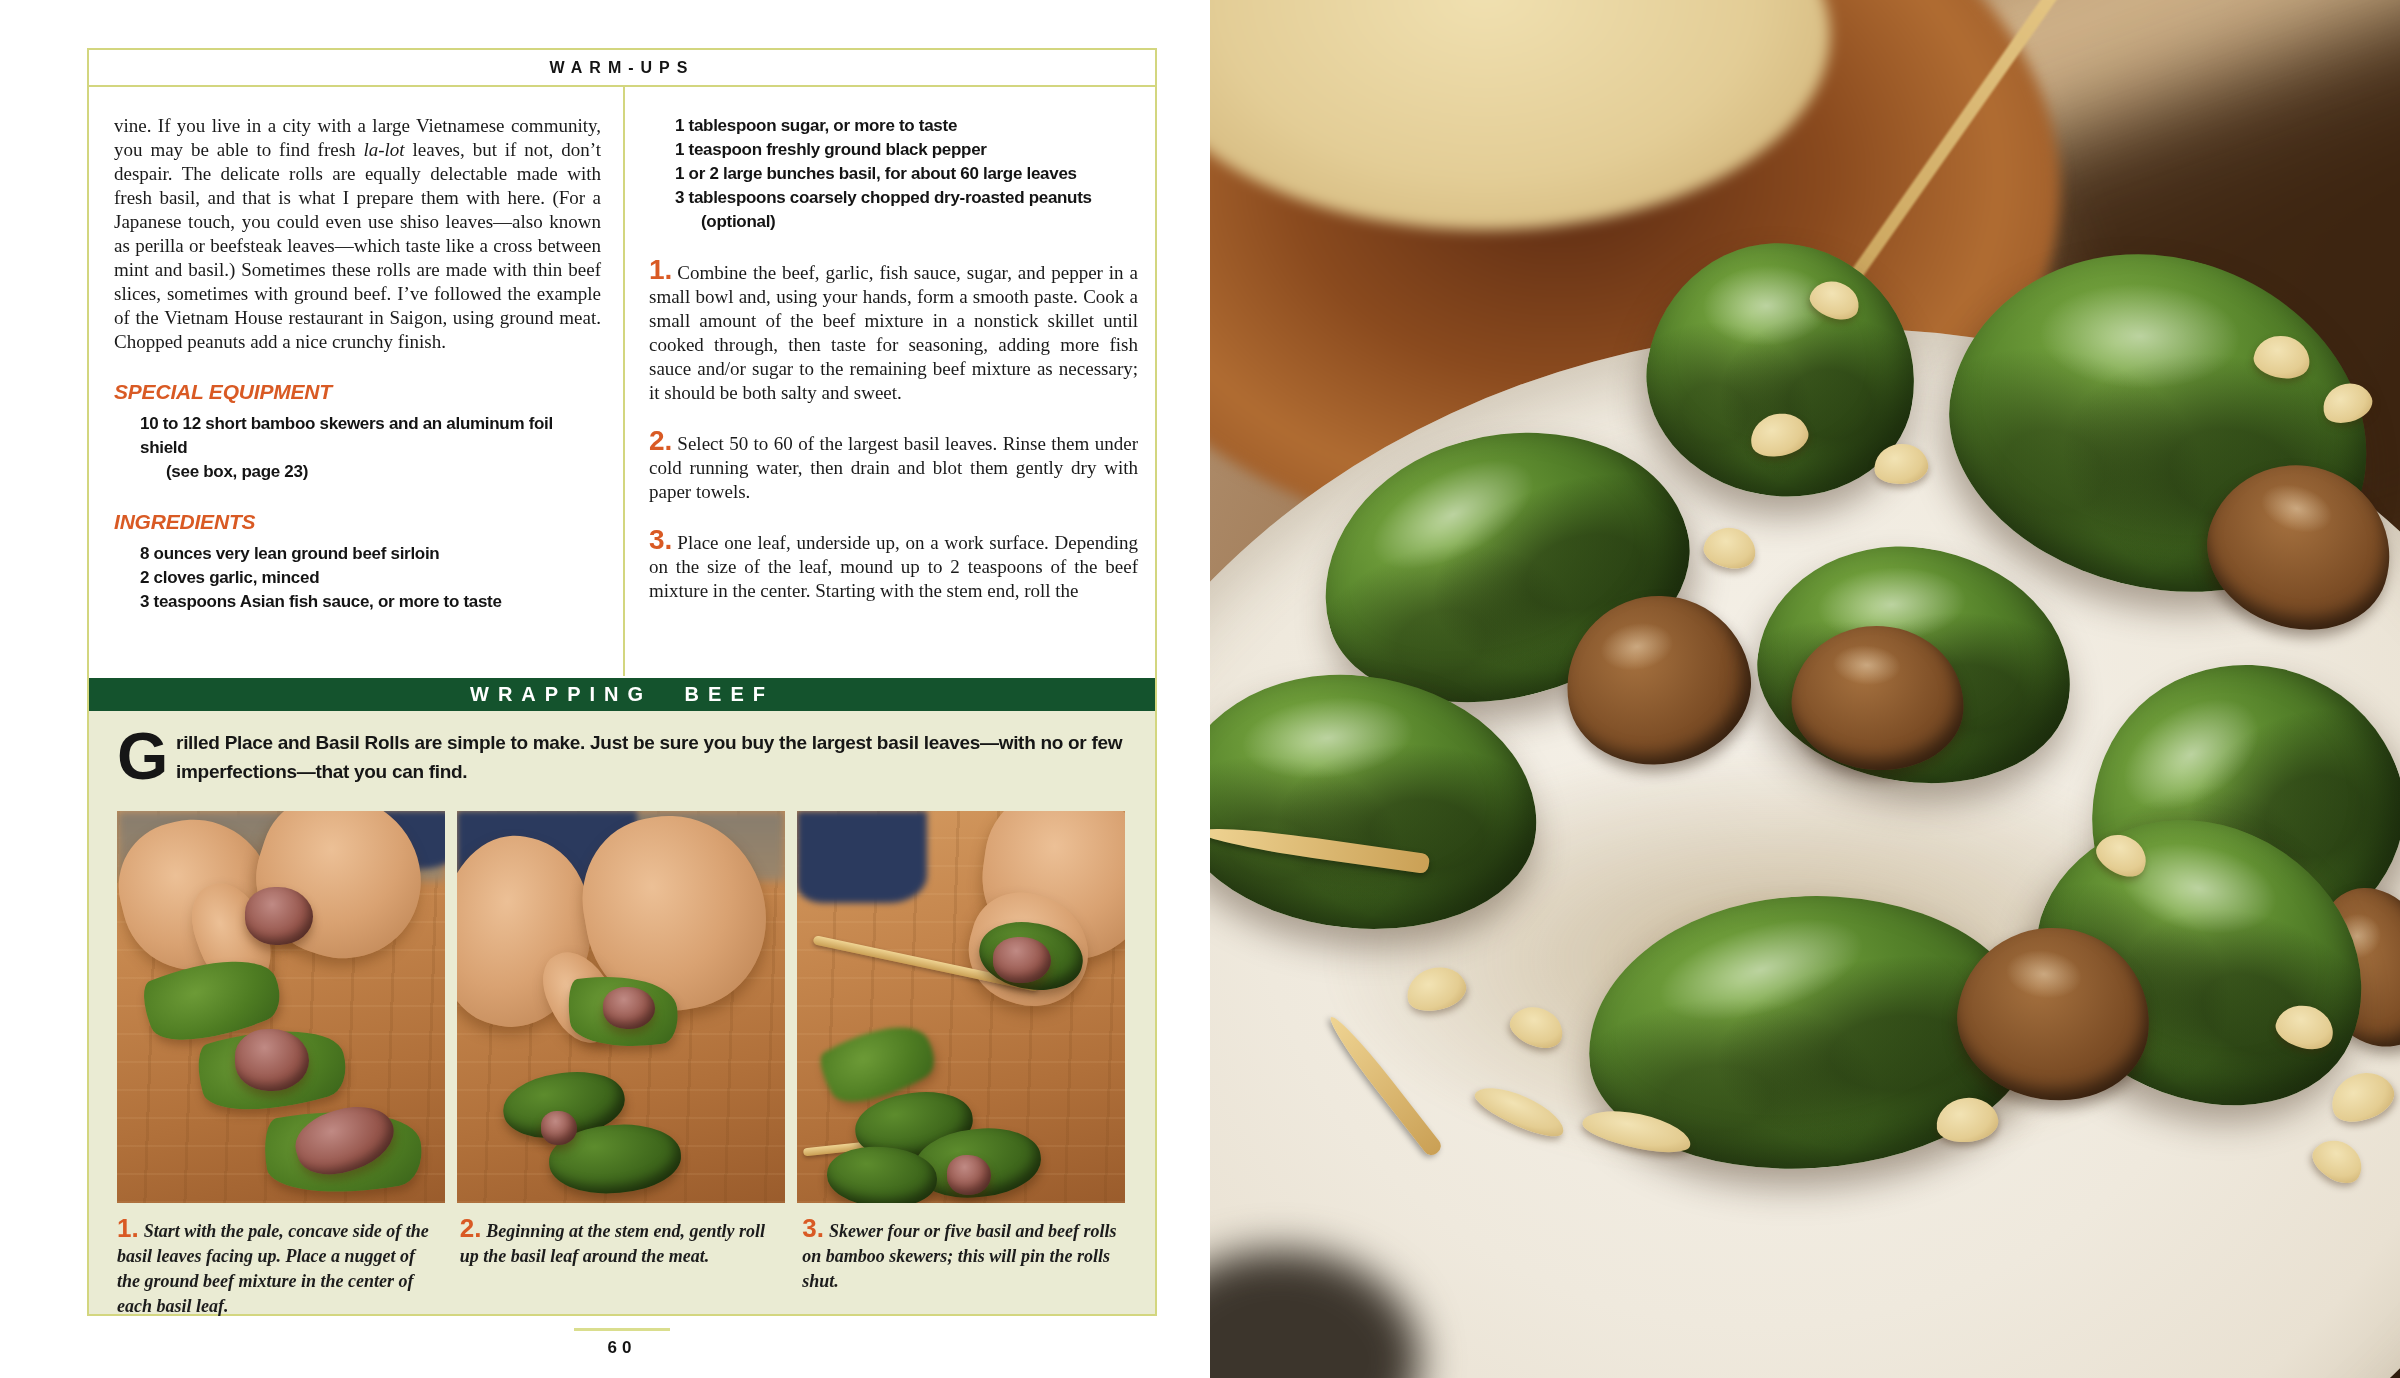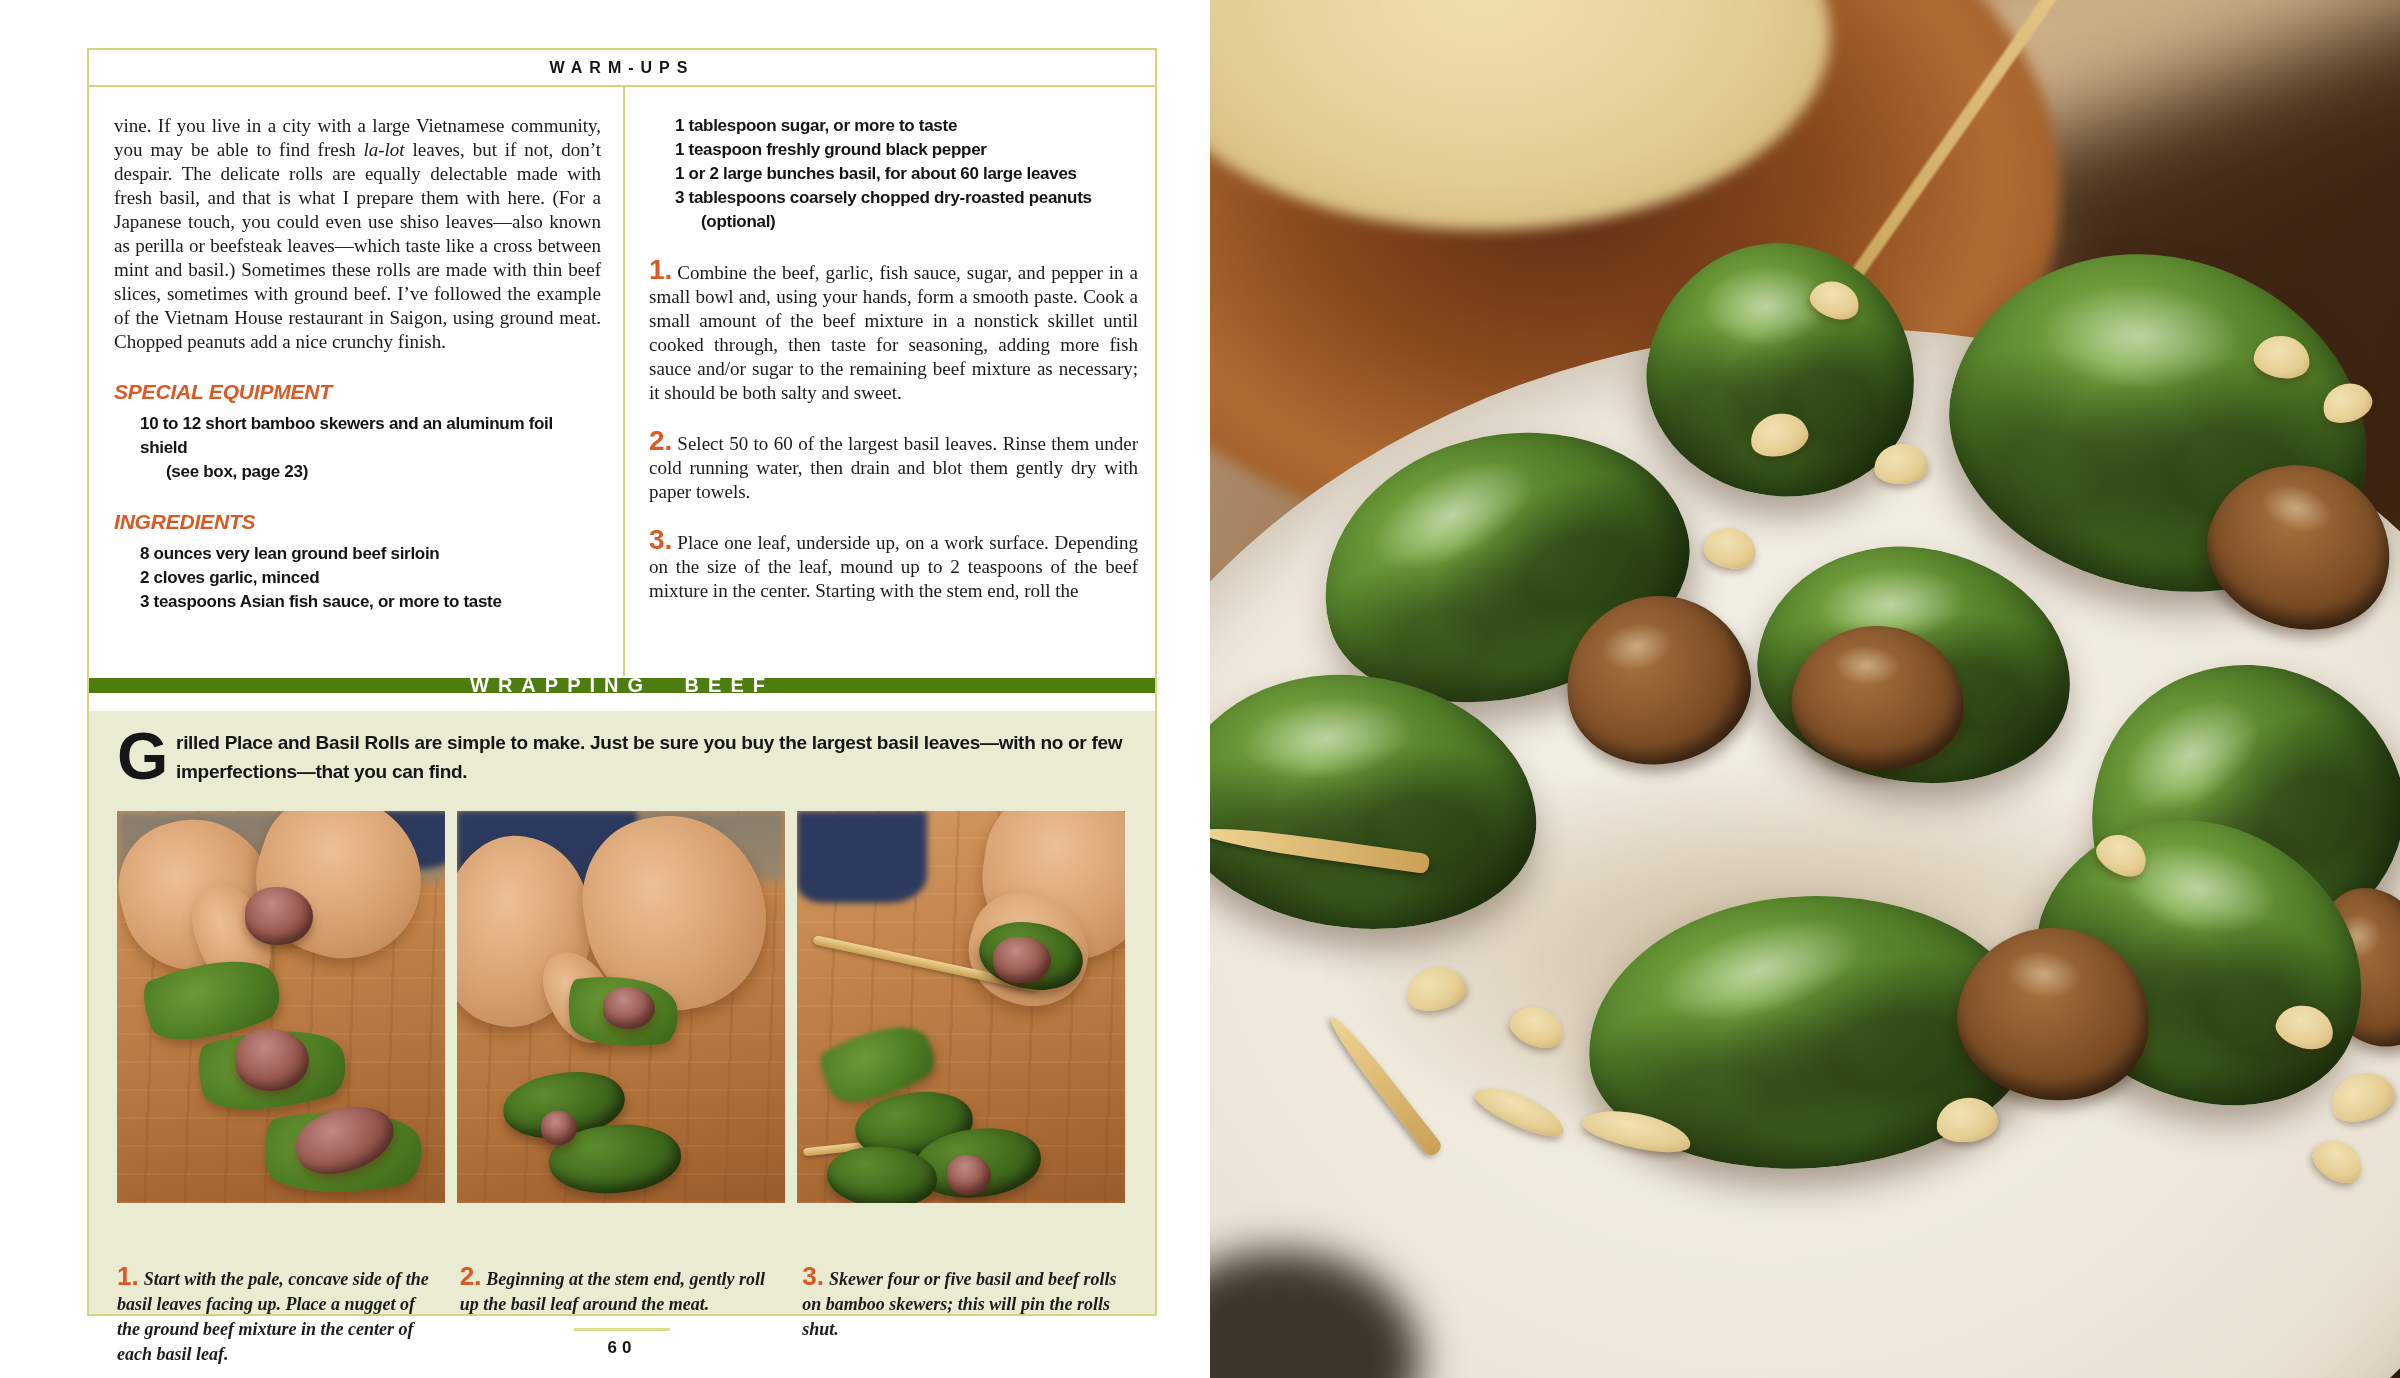--- a/index.html
+++ b/index.html
@@ -27,21 +27,21 @@
 
   .orange-head { margin:26px 0 8px 0; color:#d95a24; font-size:21px; font-weight:bold; letter-spacing:-0.2px;font-style:italic; }
   .ing-line { font-weight:bold; font-size:17px; line-height:24px; letter-spacing:-0.3px;
               padding-left:26px; color:#141414; }
   .ing-line.cont { padding-left:52px; }
 
   .step { margin-top:24px; }
   .stepnum { font-family:"Liberation Sans", sans-serif; font-weight:bold; color:#d95a24;
              font-size:28px; line-height:24px; padding-right:5px; }
 
-  .banner { position:absolute; left:0; top:628px; width:100%; height:15px; background:#4d7c0f;
+  .banner { position:absolute; left:0; top:628px; width:100%; height:33px; background:#14532d;
             display:flex; align-items:center; justify-content:center; }
   .banner span { color:#ffffff; font-weight:bold; font-size:20px; letter-spacing:9px; word-spacing:18px; }
 
   .palebox { position:absolute; left:0; top:661px; width:100%; height:603px; background:#eaebd3; }
   .box-intro { position:absolute; left:28px; top:17px; width:1008px; margin:0;
                font-weight:bold; font-size:19px; line-height:29px; letter-spacing:-0.3px; color:#161616; }
   .dropcap { float:left; font-size:66px; line-height:50px; font-weight:bold; padding:3px 8px 0 0; }
 
   .photos { position:absolute; left:28px; top:100px; width:1008px; height:392px; display:flex; gap:12px; }
   .step-photo { position:relative; flex:1 1 0; height:392px; overflow:hidden;
@@ -58,21 +58,21 @@
           border-radius:12% 88% 18% 82% / 55% 55% 45% 45%;
           box-shadow:0 6px 10px rgba(80,40,10,.35); }
   .meatball { position:absolute; background:radial-gradient(ellipse at 40% 30%, #c08a84 0%, #96564c 55%, #6e362c 100%);
               border-radius:46% 54% 52% 48%;
               box-shadow:inset -4px -6px 10px rgba(0,0,0,.35), 0 6px 10px rgba(80,40,10,.4); }
   .roll-sm { position:absolute; background:radial-gradient(ellipse at 35% 30%, #5d8c2d 0%, #3f681c 55%, #2c4c12 100%);
              border-radius:48%; box-shadow:inset -5px -7px 12px rgba(0,0,0,.45), 0 6px 10px rgba(70,40,10,.4); }
   .skewer { position:absolute; background:linear-gradient(#efd493,#caa055); border-radius:5px;
             box-shadow:0 2px 4px rgba(0,0,0,.3); }
 
-  .captions { position:absolute; left:28px; top:508px; width:1008px; display:flex; gap:20px;margin-top:48px; }
+  .captions { position:absolute; left:28px; top:508px; width:1008px; display:flex; gap:20px; }
   .caption { flex:1 1 0; margin:0; font-family:"Liberation Serif", serif; font-style:italic; font-weight:bold;
              font-size:18px; line-height:25px; color:#1c1c1c; }
   .capnum { font-family:"Liberation Sans", sans-serif; font-style:normal; font-weight:bold;
             color:#d95a24; font-size:26px; line-height:18px; padding-right:5px; }
 
   .folio { position:absolute; left:75px; top:1328px; width:1070px; text-align:center; }
   .folio-rule { width:96px; height:3px; background:#dade8e; margin:0 auto 7px auto; }
   .folio-num { font-weight:bold; font-size:17px; letter-spacing:5px; }
 
   

